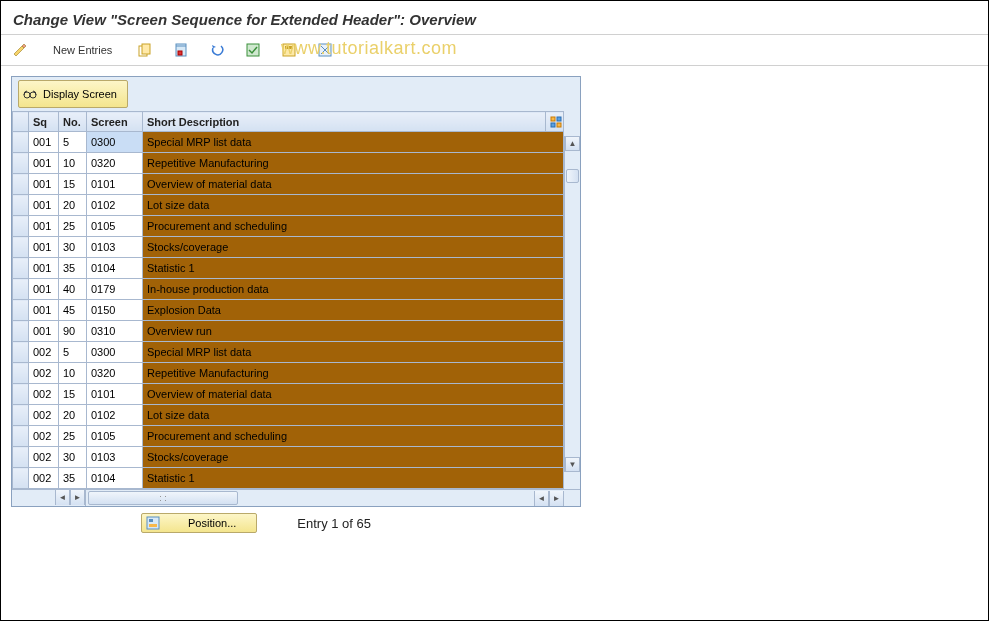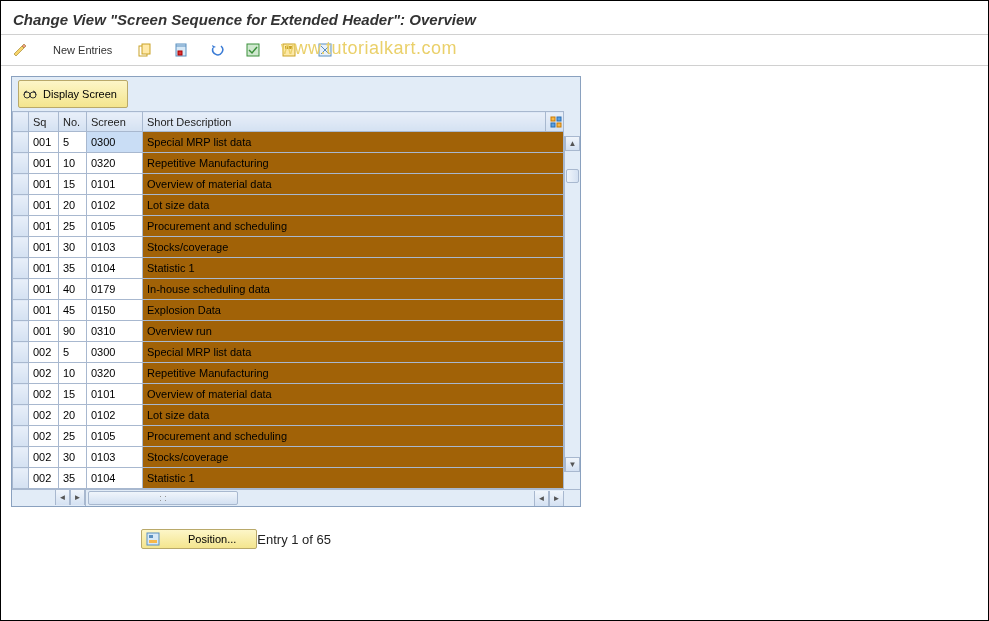--- a/index.html
+++ b/index.html
@@ -82,21 +82,21 @@
     }
     .display-screen-btn .glasses-icon svg { display: block; }
     table.data-table {
       border-collapse: collapse;
       width: 100%;
       table-layout: fixed;
     }
     .data-table th {
       background: linear-gradient(#e8eff9, #d4e1f2);
       border: 1px solid #a8b8cf;
-      font-weight: normal;
+      font-weight: bold;
       text-align: left;
       padding: 2px 4px;
       font-size: 11px;
       color: #222;
       height: 20px;
     }
     .data-table td {
       border: 1px solid #a8b8cf;
       background: #fff;
       padding: 1px 4px;
@@ -192,21 +192,22 @@
       align-items:center;
       justify-content:center;
       font-size:9px;
       color:#888;
     }
     .scrollbar-h .right-arrows { display:flex; }
     .scrollbar-h .right-arrows .arrow { border-top:none; border-bottom:none; }
     .footer-row {
       display: flex;
       align-items: center;
-      margin-top: 22px;
+      gap: 40px;
+      margin-top: 6px;
       margin-left: 130px;
     }
     .position-btn {
       display: inline-flex;
       align-items: center;
       background: linear-gradient(#fdf6c8, #f4e58e);
       border: 1px solid #b9a96a;
       border-radius: 2px;
       padding: 2px 20px 2px 4px;
       font-size: 11px;
@@ -368,21 +369,21 @@
               <td>001</td>
               <td>35</td>
               <td>0104</td>
               <td class="desc-col" colspan="2">Statistic 1</td>
             </tr>
             <tr>
               <td class="sel-col"></td>
               <td>001</td>
               <td>40</td>
               <td>0179</td>
-              <td class="desc-col" colspan="2">In-house scheduling data</td>
+              <td class="desc-col" colspan="2">In-house production data</td>
             </tr>
             <tr>
               <td class="sel-col"></td>
               <td>001</td>
               <td>45</td>
               <td>0150</td>
               <td class="desc-col" colspan="2">Explosion Data</td>
             </tr>
             <tr>
               <td class="sel-col"></td>

